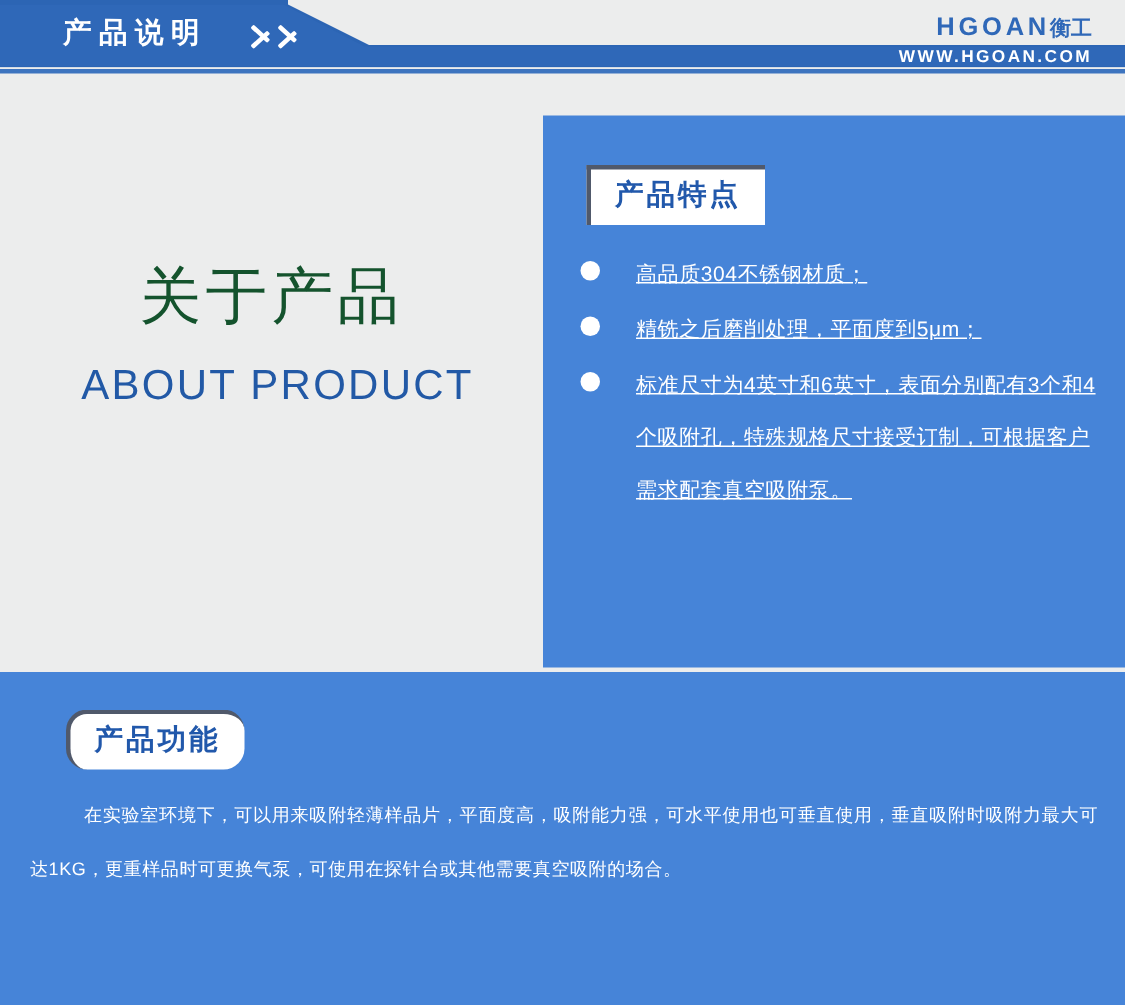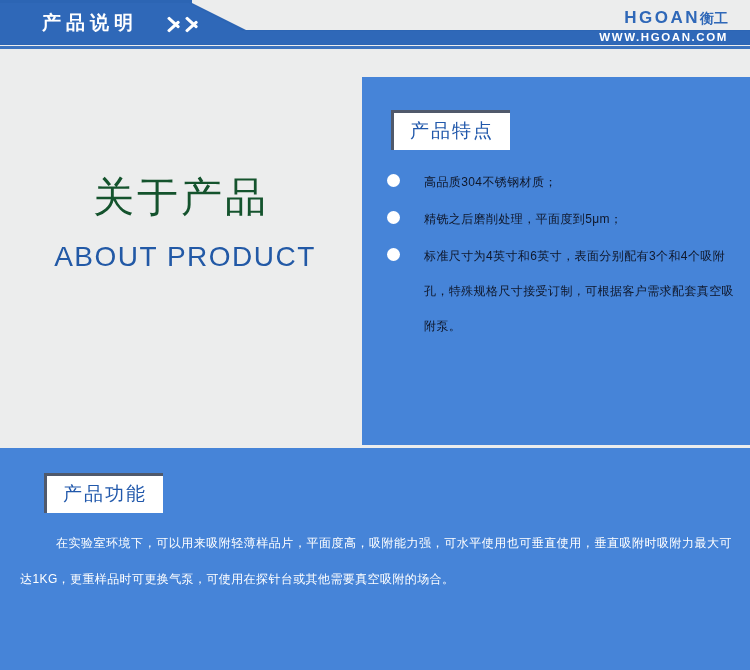--- a/index.html
+++ b/index.html
@@ -169,21 +169,21 @@
     position: relative;
     display: inline-block;
     background: #ffffff;
     box-shadow: inset 3px 3px 0 0 rgba(255,255,255,0);
     border-top: 3px solid #50596b;
     border-left: 3px solid #50596b;
     padding: 6px 16px 7px 16px;
   }
   .label-box .label-text {
     font-size: 19px;
-    font-weight: normal;
+    font-weight: bold;
     color: #2158ab;
     letter-spacing: 2px;
     line-height: 24px;
     white-space: nowrap;
   }
 
   .features-title {
     position: absolute;
     left: 29px; top: 33px;
   }
@@ -201,37 +201,38 @@
   .bullet {
     flex: 0 0 auto;
     width: 13px;
     height: 13px;
     border-radius: 50%;
     background: #ffffff;
     margin: 9px 24px 0 5px;
   }
   .feature-text {
     flex: 1 1 auto;
-    font-size: 12px;
-    color: #0f172a;
+    font-size: 14px;
+    color: #ffffff;
     line-height: 35px;
     letter-spacing: 0.4px;
+    text-decoration: underline;
   }
 
   
   .function-section {
     position: absolute;
     left: 0; top: 448px;
     width: 750px;
     height: 222px;
     background: #4684d8;
   }
   .function-title {
     position: absolute;
-    left: 44px; top: 25px;
+    left: 44px; top: 25px; border-radius: 14px;
   }
   .function-body {
     position: absolute;
     left: 20px; right: 18px;
     top: 77px;
     font-size: 12px;
     color: #ffffff;
     line-height: 36px;
     text-indent: 36px;
     letter-spacing: 0.4px;

